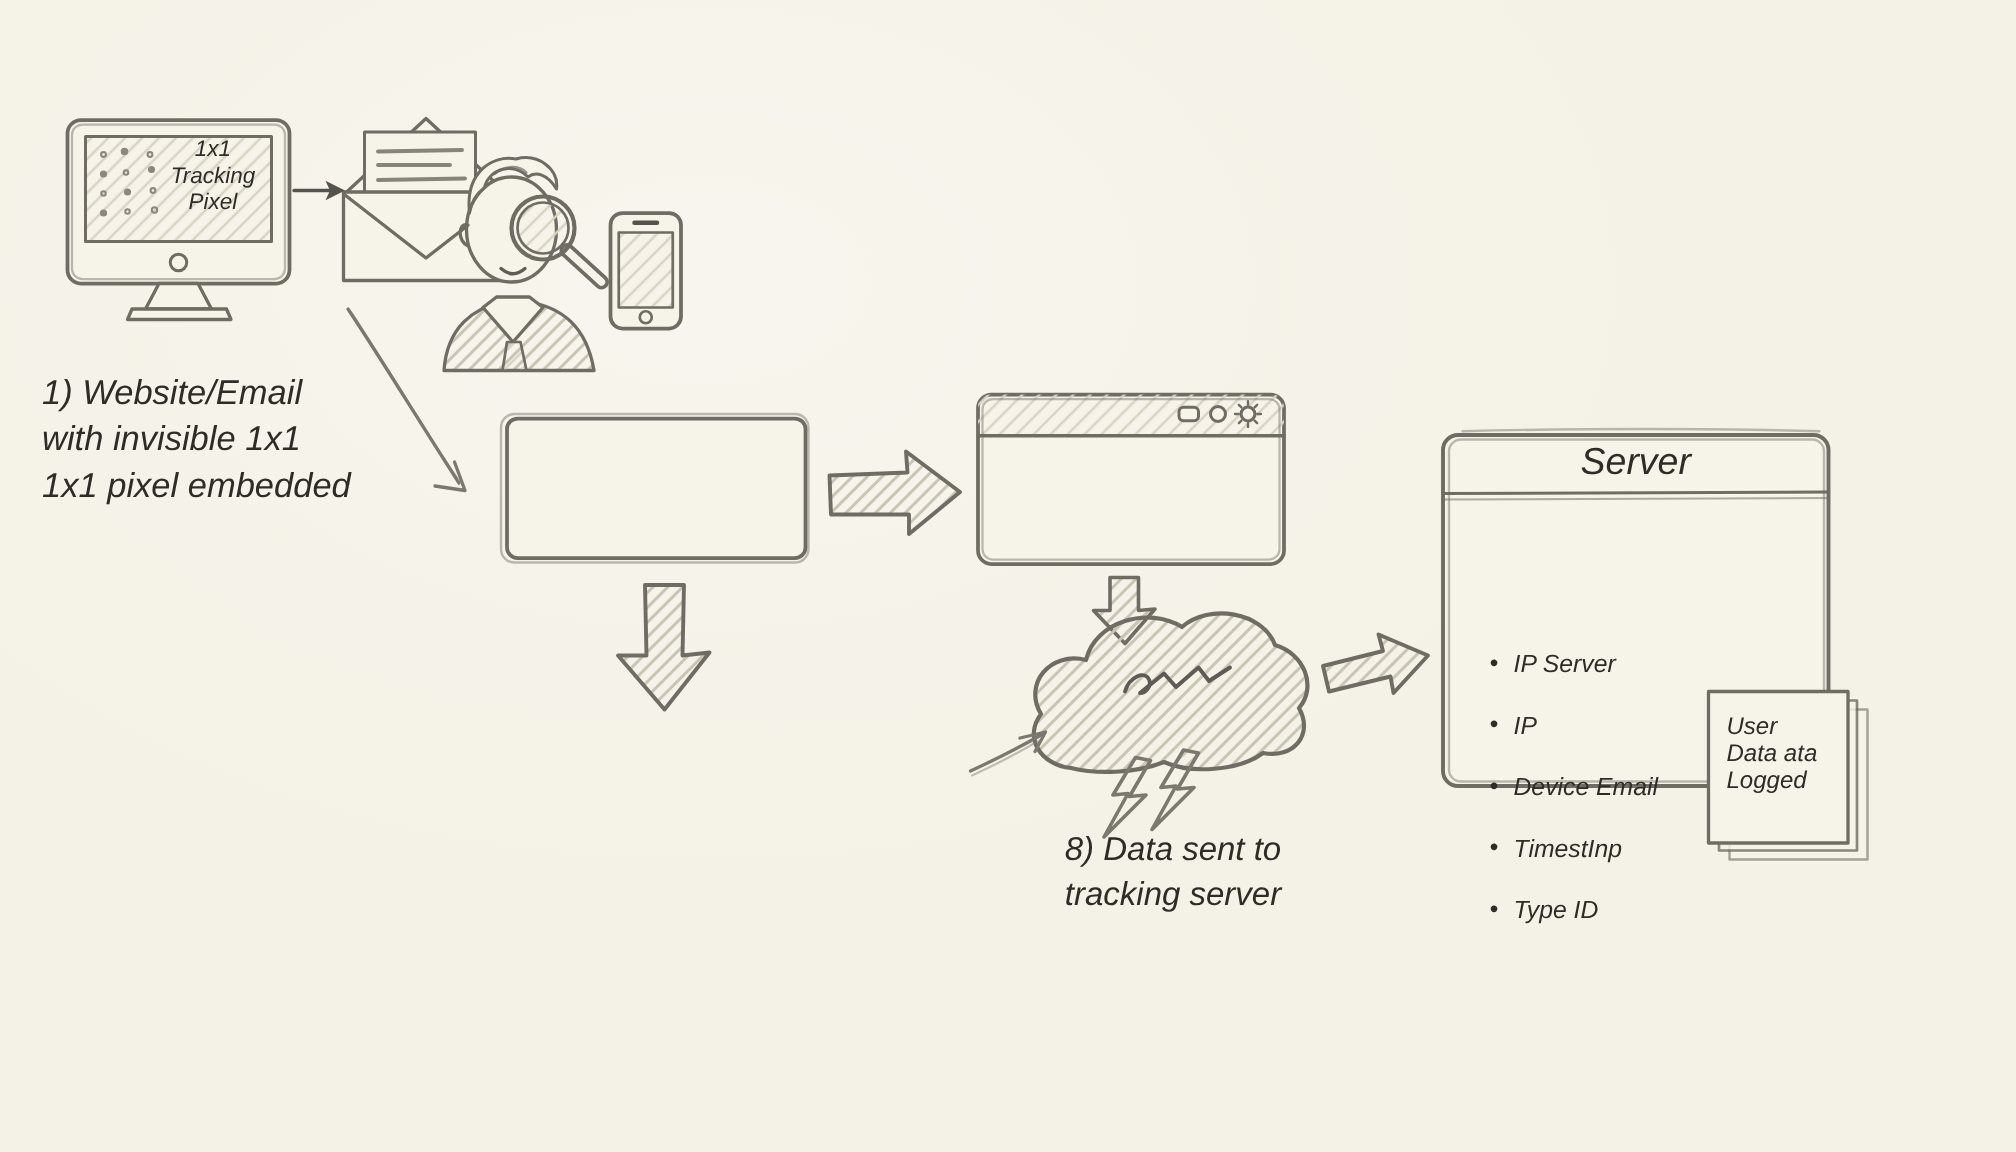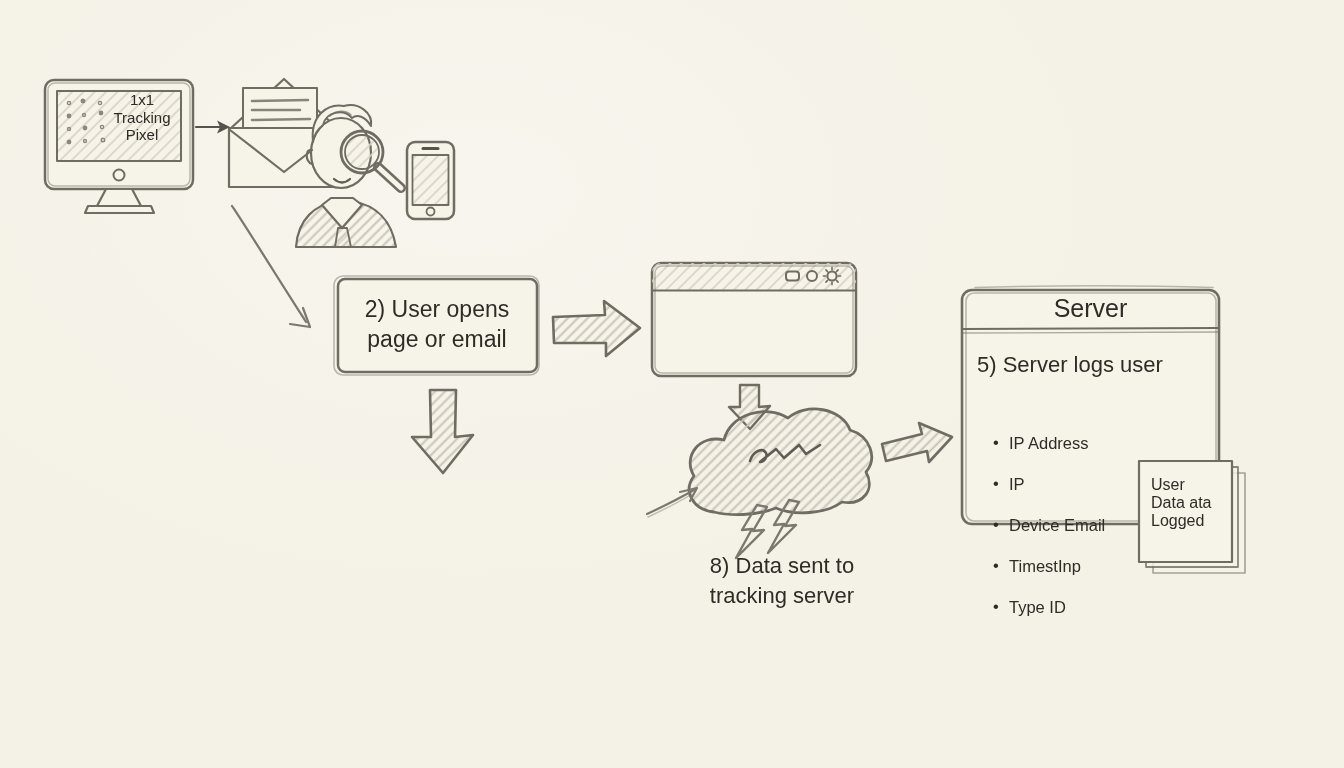--- a/index.html
+++ b/index.html
@@ -6,20 +6,21 @@
   body{
     width:1344px;height:768px;overflow:hidden;
     font-family:"Liberation Sans","DejaVu Sans",sans-serif;
     background:#f4f1e6;
   }
   .canvas{
     position:relative;width:1344px;height:753px;
     background:
       radial-gradient(1100px 700px at 35% 25%, rgba(255,255,255,.30), rgba(255,255,255,0) 65%),
       #f4f1e6;
+    font-style: italic;
   }
   svg{position:absolute;left:0;top:0;}
   .txt{position:absolute;color:#2e2c27;white-space:pre-line;z-index:5;}
   .re{opacity:.45;}
   #t-monitor{left:95px;top:91px;width:94px;text-align:center;font-size:15px;line-height:17.5px;}
   #t-step1{left:28px;top:246px;width:252px;font-size:23px;line-height:31px;}
   #t-step2{left:337px;top:294px;width:200px;text-align:center;font-size:23px;line-height:30px;}
   #t-step3{left:650px;top:302px;width:206px;text-align:center;font-size:22px;line-height:29px;}
   #t-request{left:540px;top:501px;width:104px;text-align:center;font-size:22px;line-height:31px;}
   #t-step4{left:680px;top:551px;width:204px;text-align:center;font-size:22px;line-height:30px;}
@@ -180,28 +181,28 @@
       <rect x="1146" y="467" width="92" height="100" fill="#f6f3e9" stroke-width="1.8" opacity=".8"></rect>
       <rect x="1139" y="461" width="93" height="101" fill="#f6f3e9" stroke-width="2.2"></rect>
     </g>
 
   </g>
 </svg>
 
 <div class="txt" id="t-monitor">1x1
 Tracking
 Pixel</div>
-<div class="txt" id="t-step2">2) User opens
-page or email</div>
+<div class="txt" id="t-step1">1) Website/Email
+with invisible 1x1
+1x1 pixel embedded</div>
 <div class="txt" id="t-step4">8) Data sent to
 tracking server</div>
 <div class="txt" id="t-server-title">Server</div>
-<div class="txt" id="t-step5-1">5) Server logs user</div>
 <ul class="txt" id="t-items">
-  <li>IP Address</li>
+  <li>IP Server</li>
   <li>IP</li>
   <li>Device Email</li>
   <li>TimestInp</li>
   <li>Type ID</li>
 </ul>
 <div class="txt" id="t-note">User
 Data ata
 Logged</div>
 
 </div>

